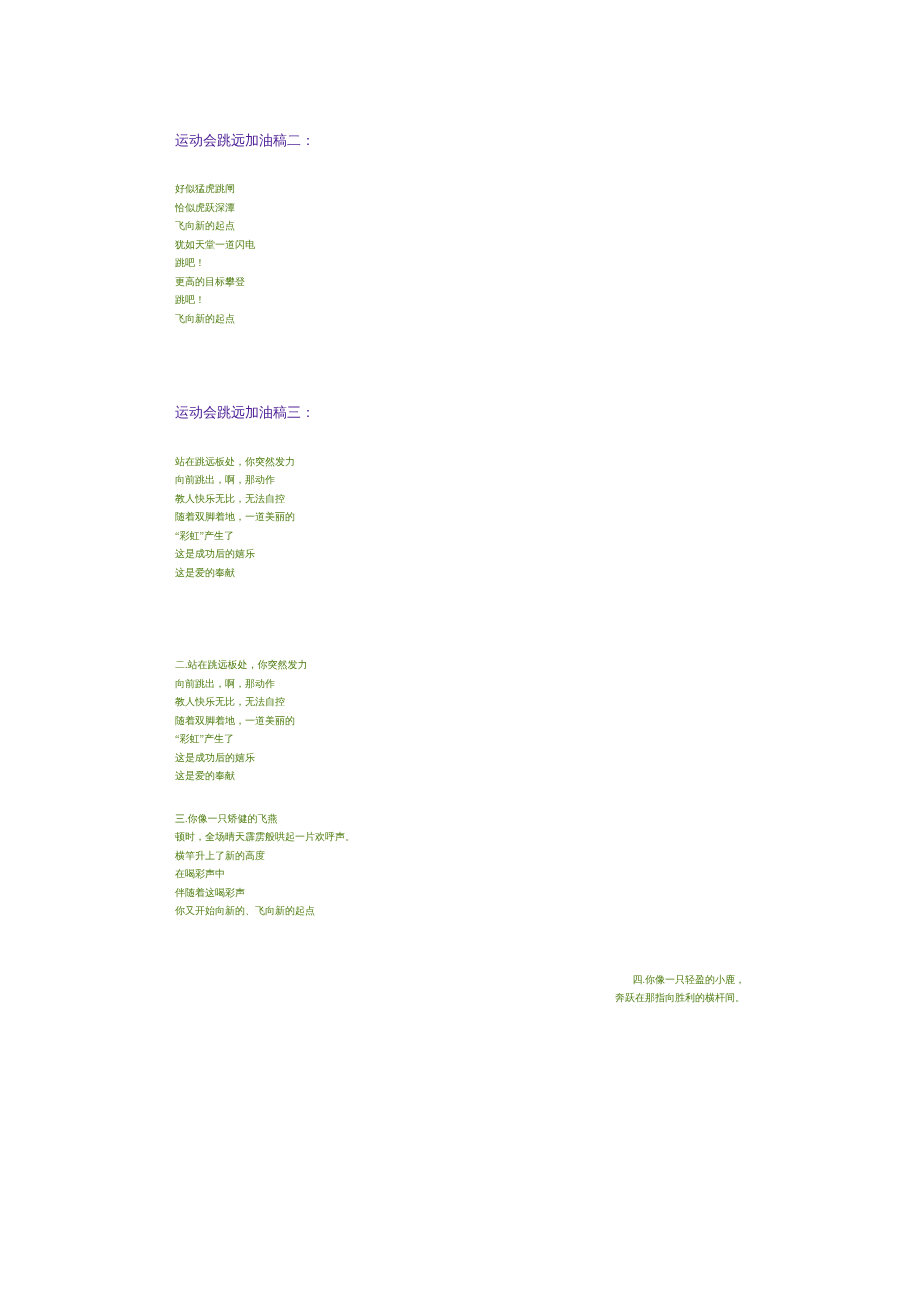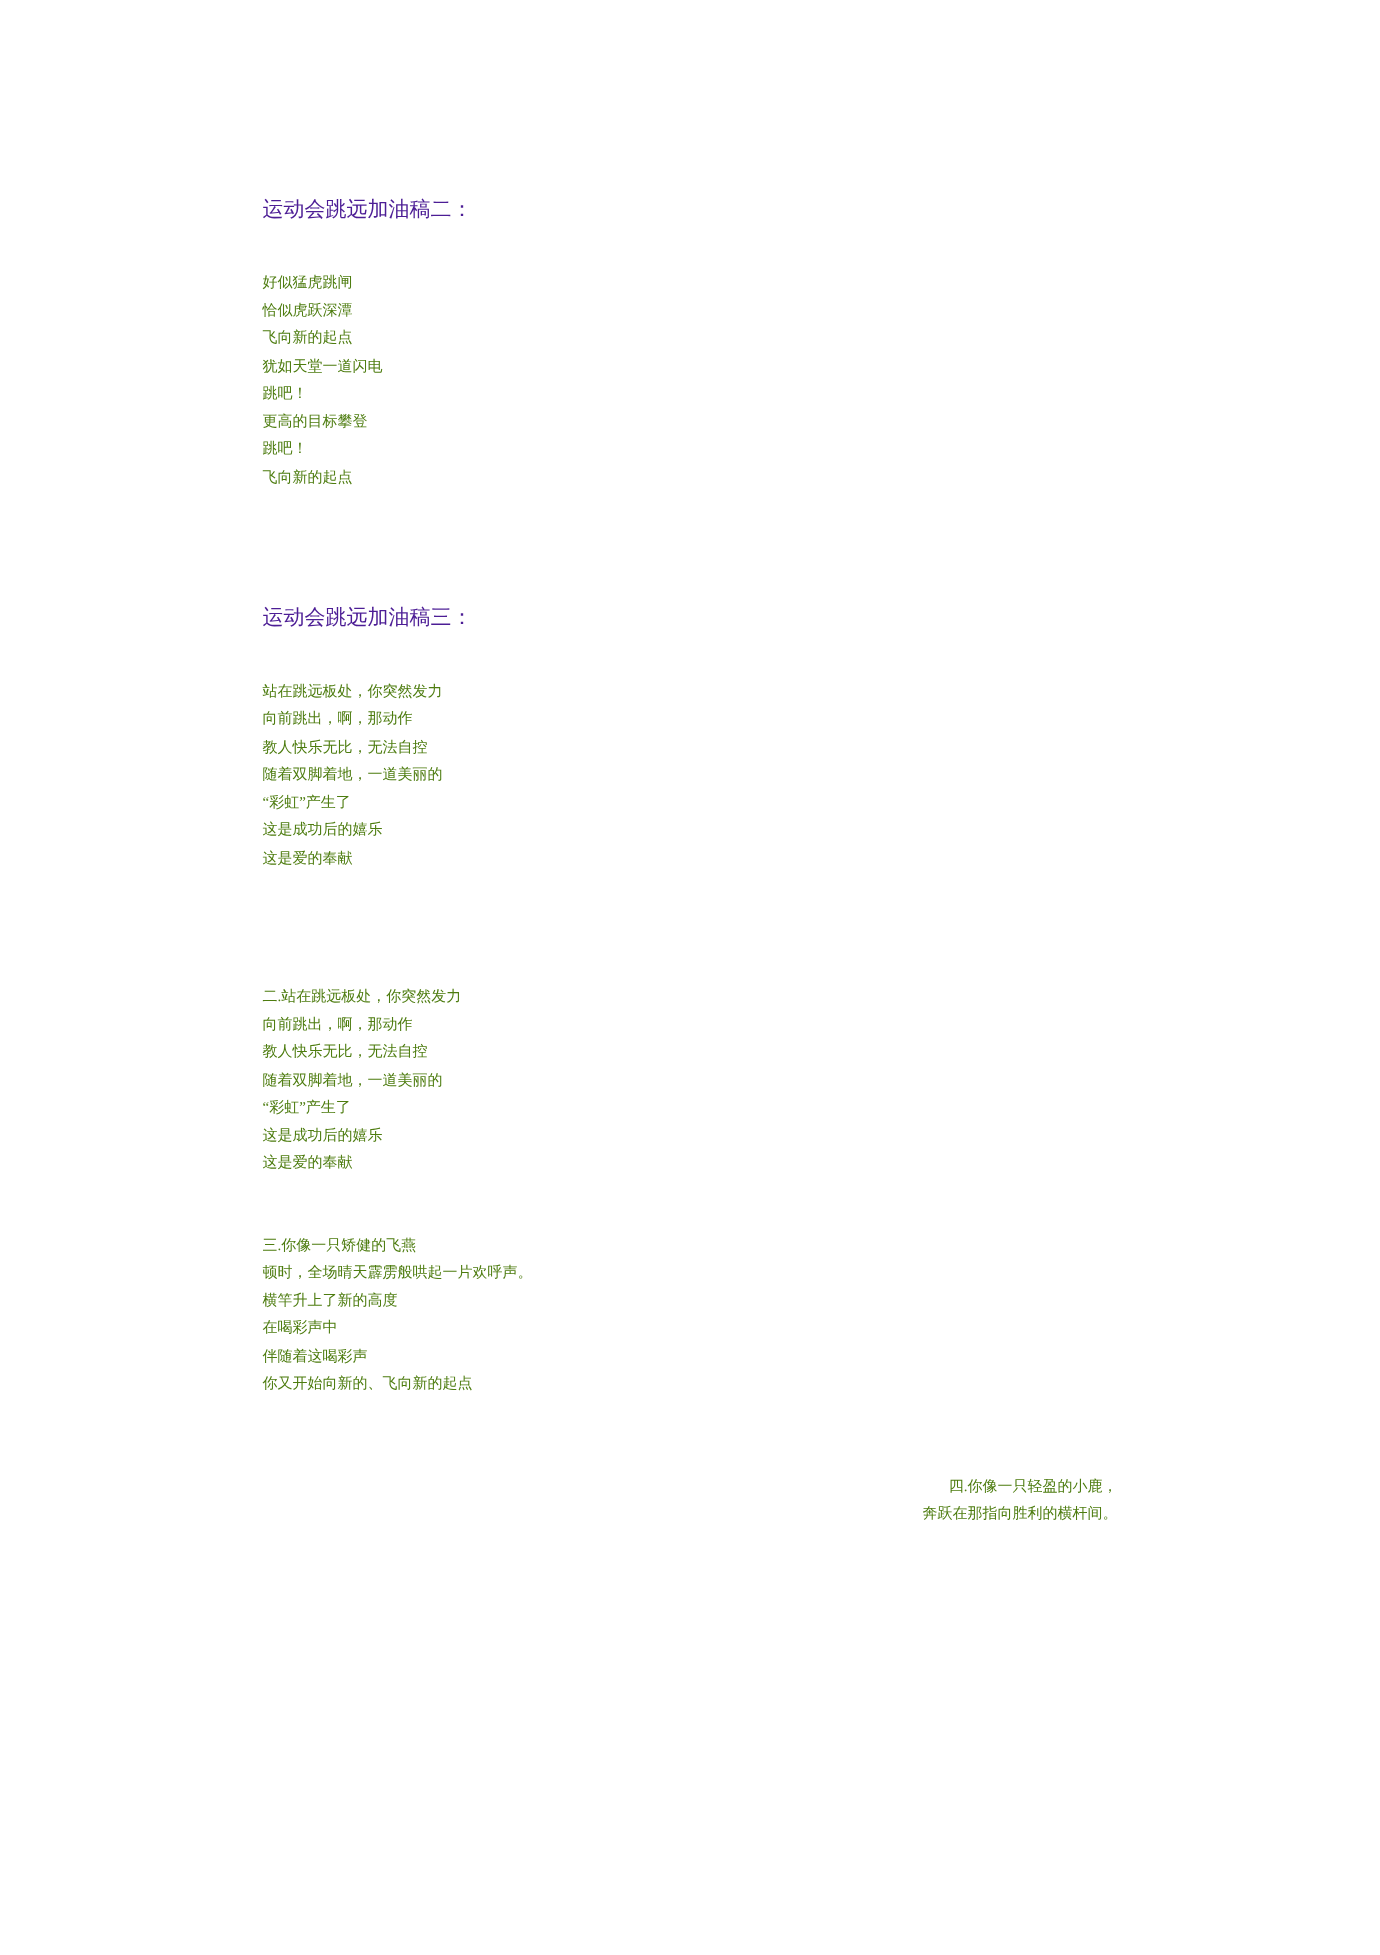--- a/index.html
+++ b/index.html
@@ -56,21 +56,21 @@
     <div class="line">向前跳出，啊，那动作</div>
     <div class="line">教人快乐无比，无法自控</div>
     <div class="line">随着双脚着地，一道美丽的</div>
     <div class="line">“彩虹”产生了</div>
     <div class="line">这是成功后的嬉乐</div>
     <div class="line">这是爱的奉献</div>
   </div>
 
   <div class="gap"></div>
 
-  <div class="section" style="margin-bottom:36px;">
+  <div class="section" style="margin-bottom:24px;">
     <div class="line">二.站在跳远板处，你突然发力</div>
     <div class="line">向前跳出，啊，那动作</div>
     <div class="line">教人快乐无比，无法自控</div>
     <div class="line">随着双脚着地，一道美丽的</div>
     <div class="line">“彩虹”产生了</div>
     <div class="line">这是成功后的嬉乐</div>
     <div class="line">这是爱的奉献</div>
   </div>
 
   <div class="section" style="">

